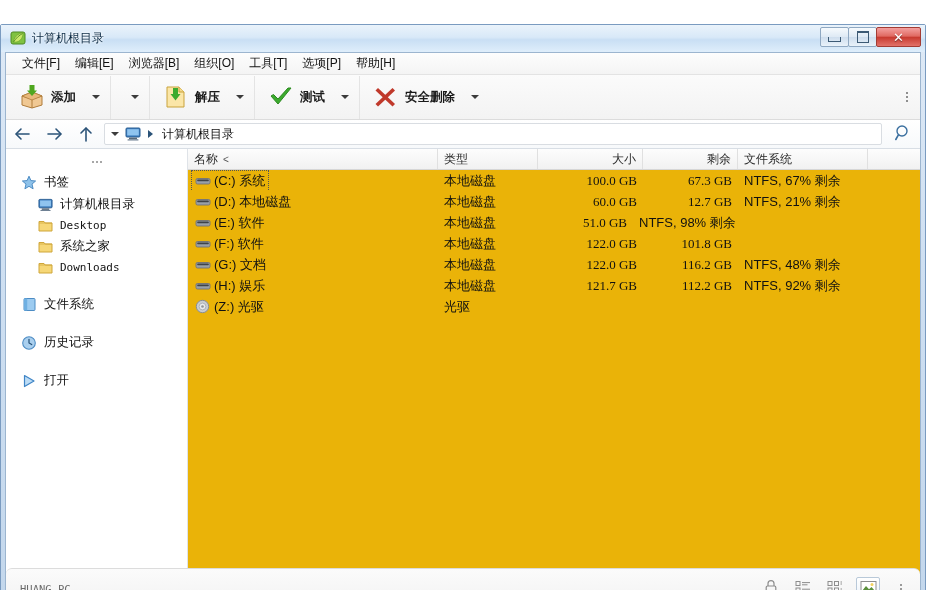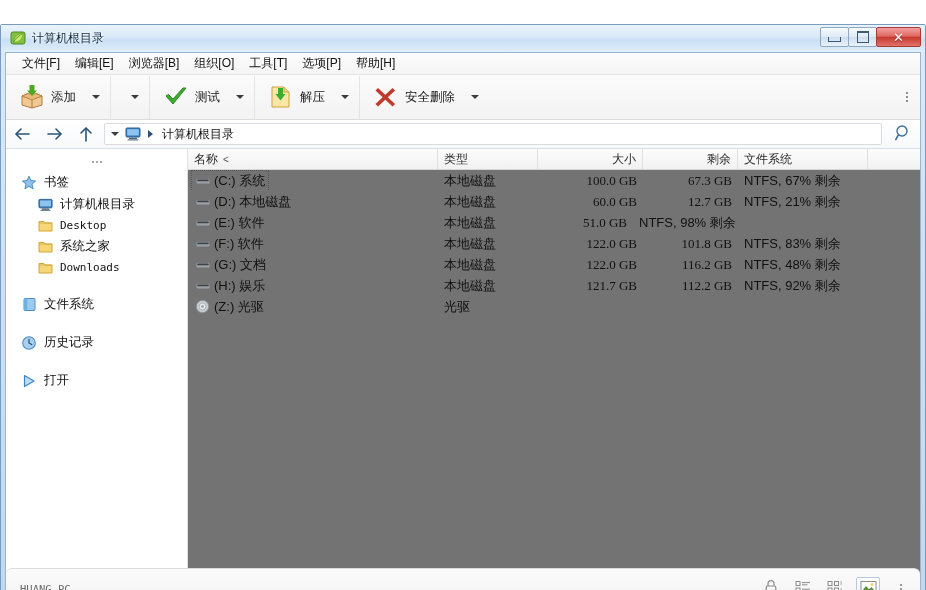--- a/index.html
+++ b/index.html
@@ -105,20 +105,21 @@
     background: linear-gradient(to bottom, #fbfbfb 0%, #f3f3f3 100%);
     border-bottom: 1px solid #dcdcdc;
     box-sizing: border-box;
     display: flex; align-items: center;
   }
   .tbgroup {
     display: flex; align-items: center;
     height: 43px;
     border-right: 1px solid #e4e4e4;
     padding: 0 6px 0 8px;
+    font-weight: bold;
   }
   .tbbtn {
     display: flex; align-items: center;
     padding: 3px 4px;
     border-radius: 3px;
     cursor: default;
   }
   .tbicon { width: 28px; height: 28px; position: relative; flex: 0 0 28px; }
   .tblabel { font-size: 12.5px; color: #1a1a1a; margin-left: 5px; white-space: nowrap; }
   .tbcaret {
@@ -209,21 +210,21 @@
   }
   .sb-row.child { padding-left: 30px; height: 21px; }
   .sb-ico { width: 18px; height: 18px; flex: 0 0 18px; display:flex; align-items:center; justify-content:center;}
   .sb-label { margin-left: 6px; font-size: 12.5px; color: #111; }
   .sb-label.mono { font-family: "DejaVu Sans Mono", "Liberation Mono", monospace; font-size: 11px;}
   .sb-gap { height: 15px; }
   
   .filepane {
     flex: 1;
     position: relative;
-    background: #737373;
+    background: #eab308;
     overflow: hidden;
   }
   .hdr {
     display: flex; height: 21px;
     background: linear-gradient(to bottom, #fdfdfd, #f1f1f1);
     border-bottom: 1px solid #d6d6d6;
     box-sizing: border-box;
   }
   .hdr-cell {
     box-sizing: border-box;
@@ -353,41 +354,41 @@
       <div class="tbgroup">
         <div class="tbcaret">
           <span class="caret-dn"></span>
         </div>
       </div>
 
       <div class="tbgroup">
         <div class="tbbtn">
           <span class="tbicon">
             <svg width="28" height="28" viewBox="0 0 28 28">
-              <path d="M4 13 L11 21 L24 5 L21 5 L11 16 L6.5 11.5 Z" fill="#3cab2e" stroke="#2d8a21" stroke-width="1" stroke-linejoin="round"></path>
-            </svg>
-          </span>
-          <span class="tblabel">测试</span>
+              <path d="M5 4 L17 4 L22 9 L22 24 L5 24 Z" fill="#fbe6a8" stroke="#c9a33d" stroke-width="1"></path>
+              <path d="M17 4 L17 9 L22 9" fill="#f3d98c" stroke="#c9a33d" stroke-width="1"></path>
+              <rect x="11" y="5" width="5" height="7" fill="#3cab2e"></rect>
+              <path d="M8.5 11 L18.5 11 L13.5 17.5 Z" fill="#3cab2e"></path>
+            </svg>
+          </span>
+          <span class="tblabel">解压</span>
         </div>
         <div class="tbcaret">
           <span class="caret-dn"></span>
         </div>
       </div>
 
       <div class="tbgroup">
         <div class="tbbtn">
           <span class="tbicon">
             <svg width="28" height="28" viewBox="0 0 28 28">
-              <path d="M5 4 L17 4 L22 9 L22 24 L5 24 Z" fill="#fbe6a8" stroke="#c9a33d" stroke-width="1"></path>
-              <path d="M17 4 L17 9 L22 9" fill="#f3d98c" stroke="#c9a33d" stroke-width="1"></path>
-              <rect x="11" y="5" width="5" height="7" fill="#3cab2e"></rect>
-              <path d="M8.5 11 L18.5 11 L13.5 17.5 Z" fill="#3cab2e"></path>
-            </svg>
-          </span>
-          <span class="tblabel">解压</span>
+              <path d="M4 13 L11 21 L24 5 L21 5 L11 16 L6.5 11.5 Z" fill="#3cab2e" stroke="#2d8a21" stroke-width="1" stroke-linejoin="round"></path>
+            </svg>
+          </span>
+          <span class="tblabel">测试</span>
         </div>
         <div class="tbcaret">
           <span class="caret-dn"></span>
         </div>
       </div>
 
       <div class="tbgroup" style="border-right:none;">
         <div class="tbbtn">
           <span class="tbicon">
             <svg width="28" height="28" viewBox="0 0 28 28">
@@ -643,21 +644,20 @@
                     <rect x="1" y="3.5" width="14" height="5.5" rx="1.4" fill="#9aa0a6" stroke="#6f7276" stroke-width=".9"></rect>
                     <rect x="2.2" y="4.6" width="11.6" height="1.6" rx=".6" fill="#3f4347"></rect>
                   </svg>
                 </span>
                 <span>(F:) 软件</span>
               </span>
             </div>
             <div class="cell" style="width:100px">本地磁盘</div>
             <div class="cell right" style="width:105px">122.0 GB</div>
             <div class="cell right" style="width:95px">101.8 GB</div>
-            <div class="cell" style="width:130px">NTFS, 83% 剩余</div>
           </div>
 
           <div class="row">
             <div class="cell name" style="width:250px">
               <span class="name-inner">
                 <span class="drive-ico">
                   <svg width="16" height="12" viewBox="0 0 16 12">
                     <rect x="1" y="3.5" width="14" height="5.5" rx="1.4" fill="#9aa0a6" stroke="#6f7276" stroke-width=".9"></rect>
                     <rect x="2.2" y="4.6" width="11.6" height="1.6" rx=".6" fill="#3f4347"></rect>
                   </svg>

